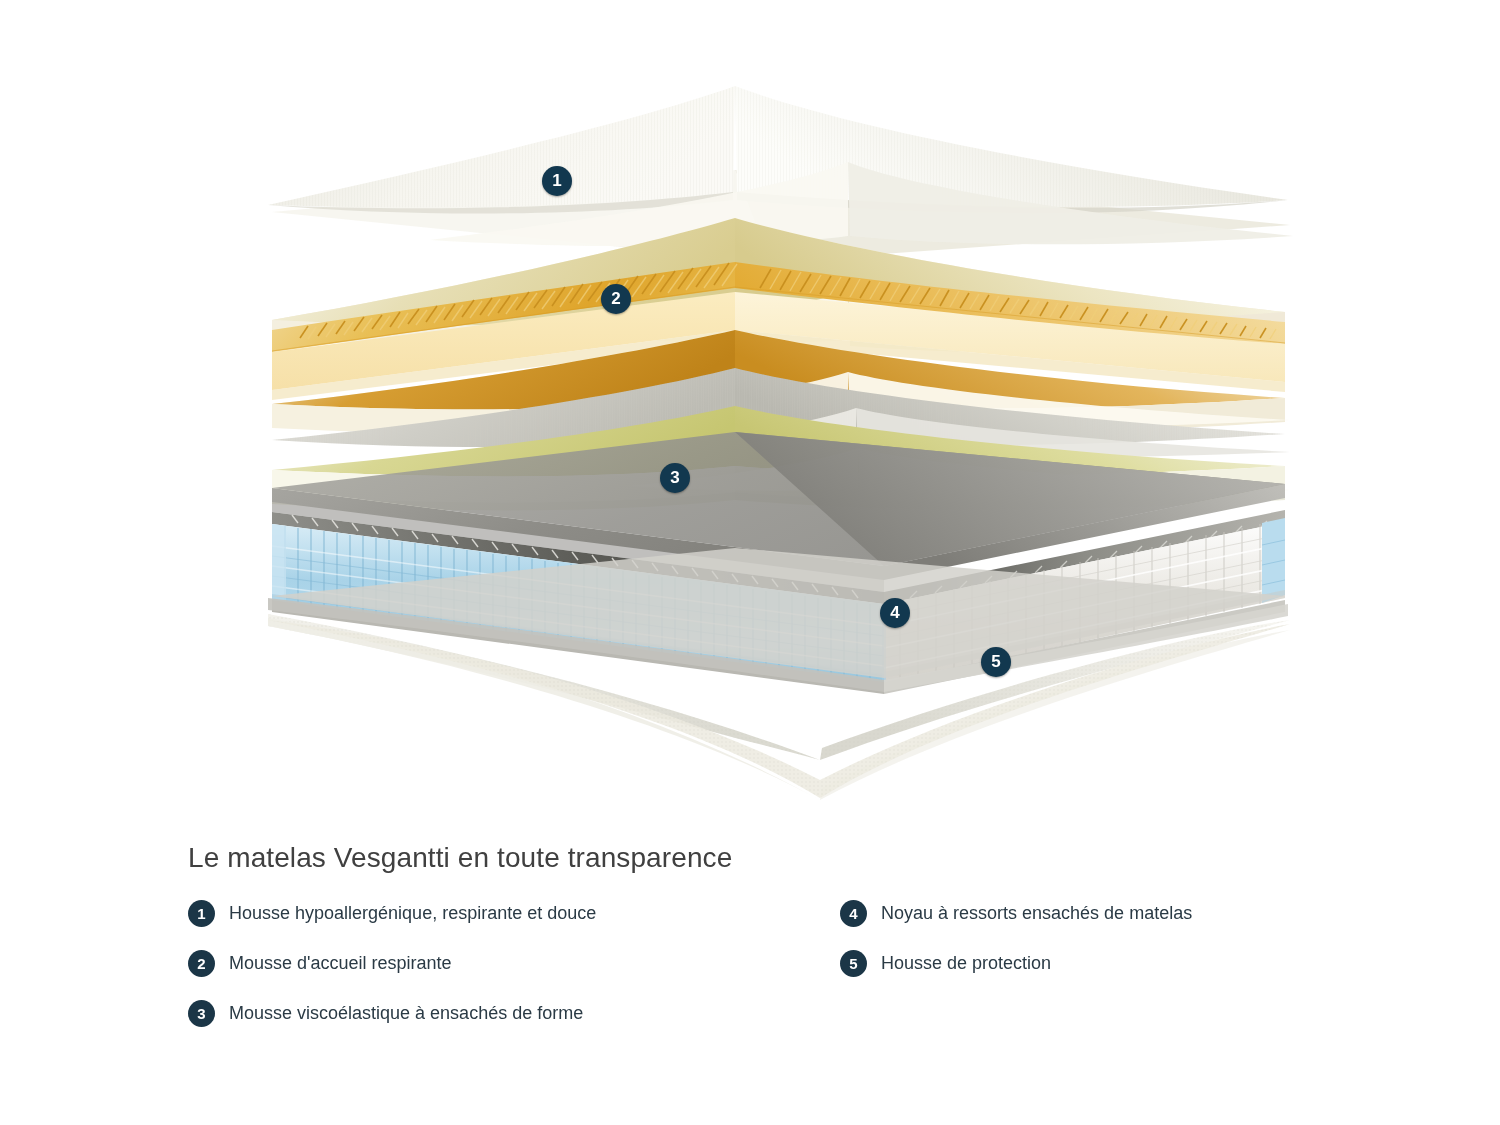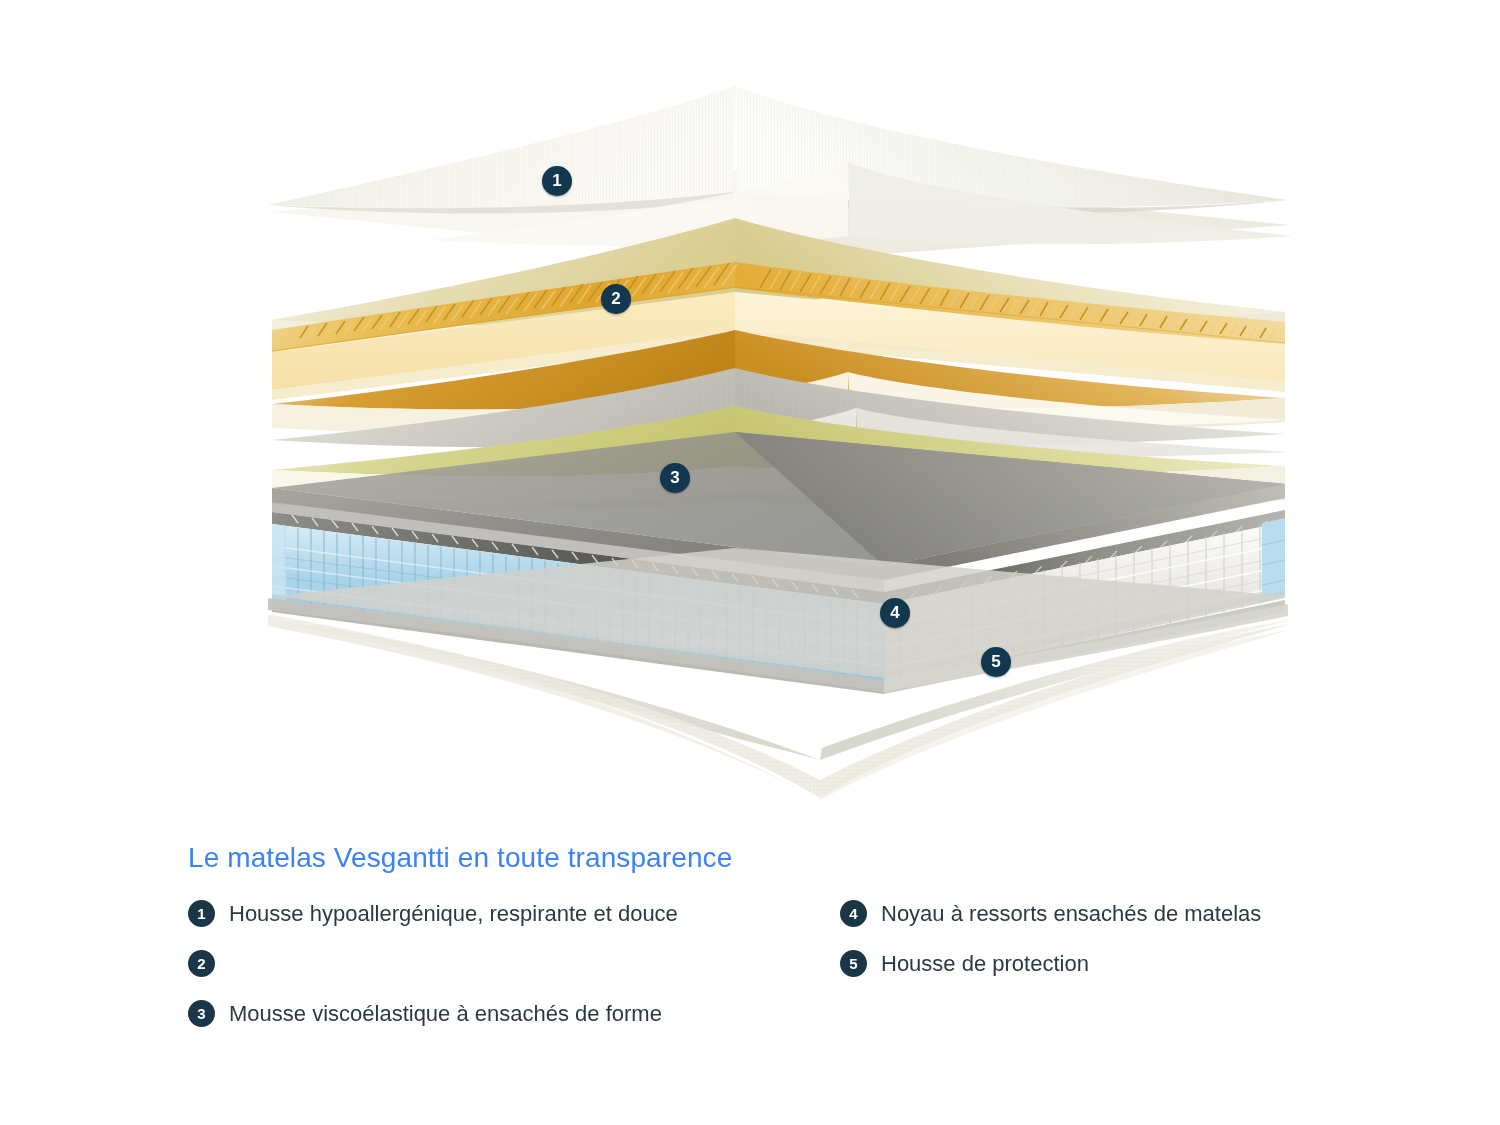--- a/index.html
+++ b/index.html
@@ -34,21 +34,21 @@
   }
 
   
   #caption{
     position:absolute;
     left:188px;top:842px;
     width:1240px;
   }
   #title{
     font-size:28px;
-    color:#3b82f6;
+    color:#404040;
     letter-spacing:.1px;
     margin:0 0 26px 0;
     font-weight:normal;
     white-space:nowrap;
   }
   .legend-cols{position:relative;height:150px;}
   .legend-col{position:absolute;top:0;}
   .legend-col.left{left:0;}
   .legend-col.right{left:652px;}
   .legend-row{
@@ -59,21 +59,21 @@
   .lbadge{
     flex:0 0 auto;
     width:27px;height:27px;border-radius:50%;
     background:#1b3647;
     color:#fff;
     font-size:15px;font-weight:bold;
     line-height:27px;text-align:center;
     margin-right:14px;
   }
   .ltext{
-    font-size:22px;
+    font-size:18px;
     color:#2a3a45;
     line-height:27px;
   }
 </style>
 </head>
 <body>
 
 <div id="stage">
 
   <div id="diagram">
@@ -662,20 +662,21 @@
 
     <div class="legend-cols">
 
       <div class="legend-col left">
         <div class="legend-row">
           <span class="lbadge">1</span>
           <span class="ltext">Housse hypoallergénique, respirante et douce</span>
         </div>
         <div class="legend-row">
           <span class="lbadge">2</span>
+          <span class="ltext">Mousse d'accueil respirante</span>
         </div>
         <div class="legend-row">
           <span class="lbadge">3</span>
           <span class="ltext">Mousse viscoélastique à ensachés de forme</span>
         </div>
       </div>
 
       <div class="legend-col right">
         <div class="legend-row">
           <span class="lbadge">4</span>

